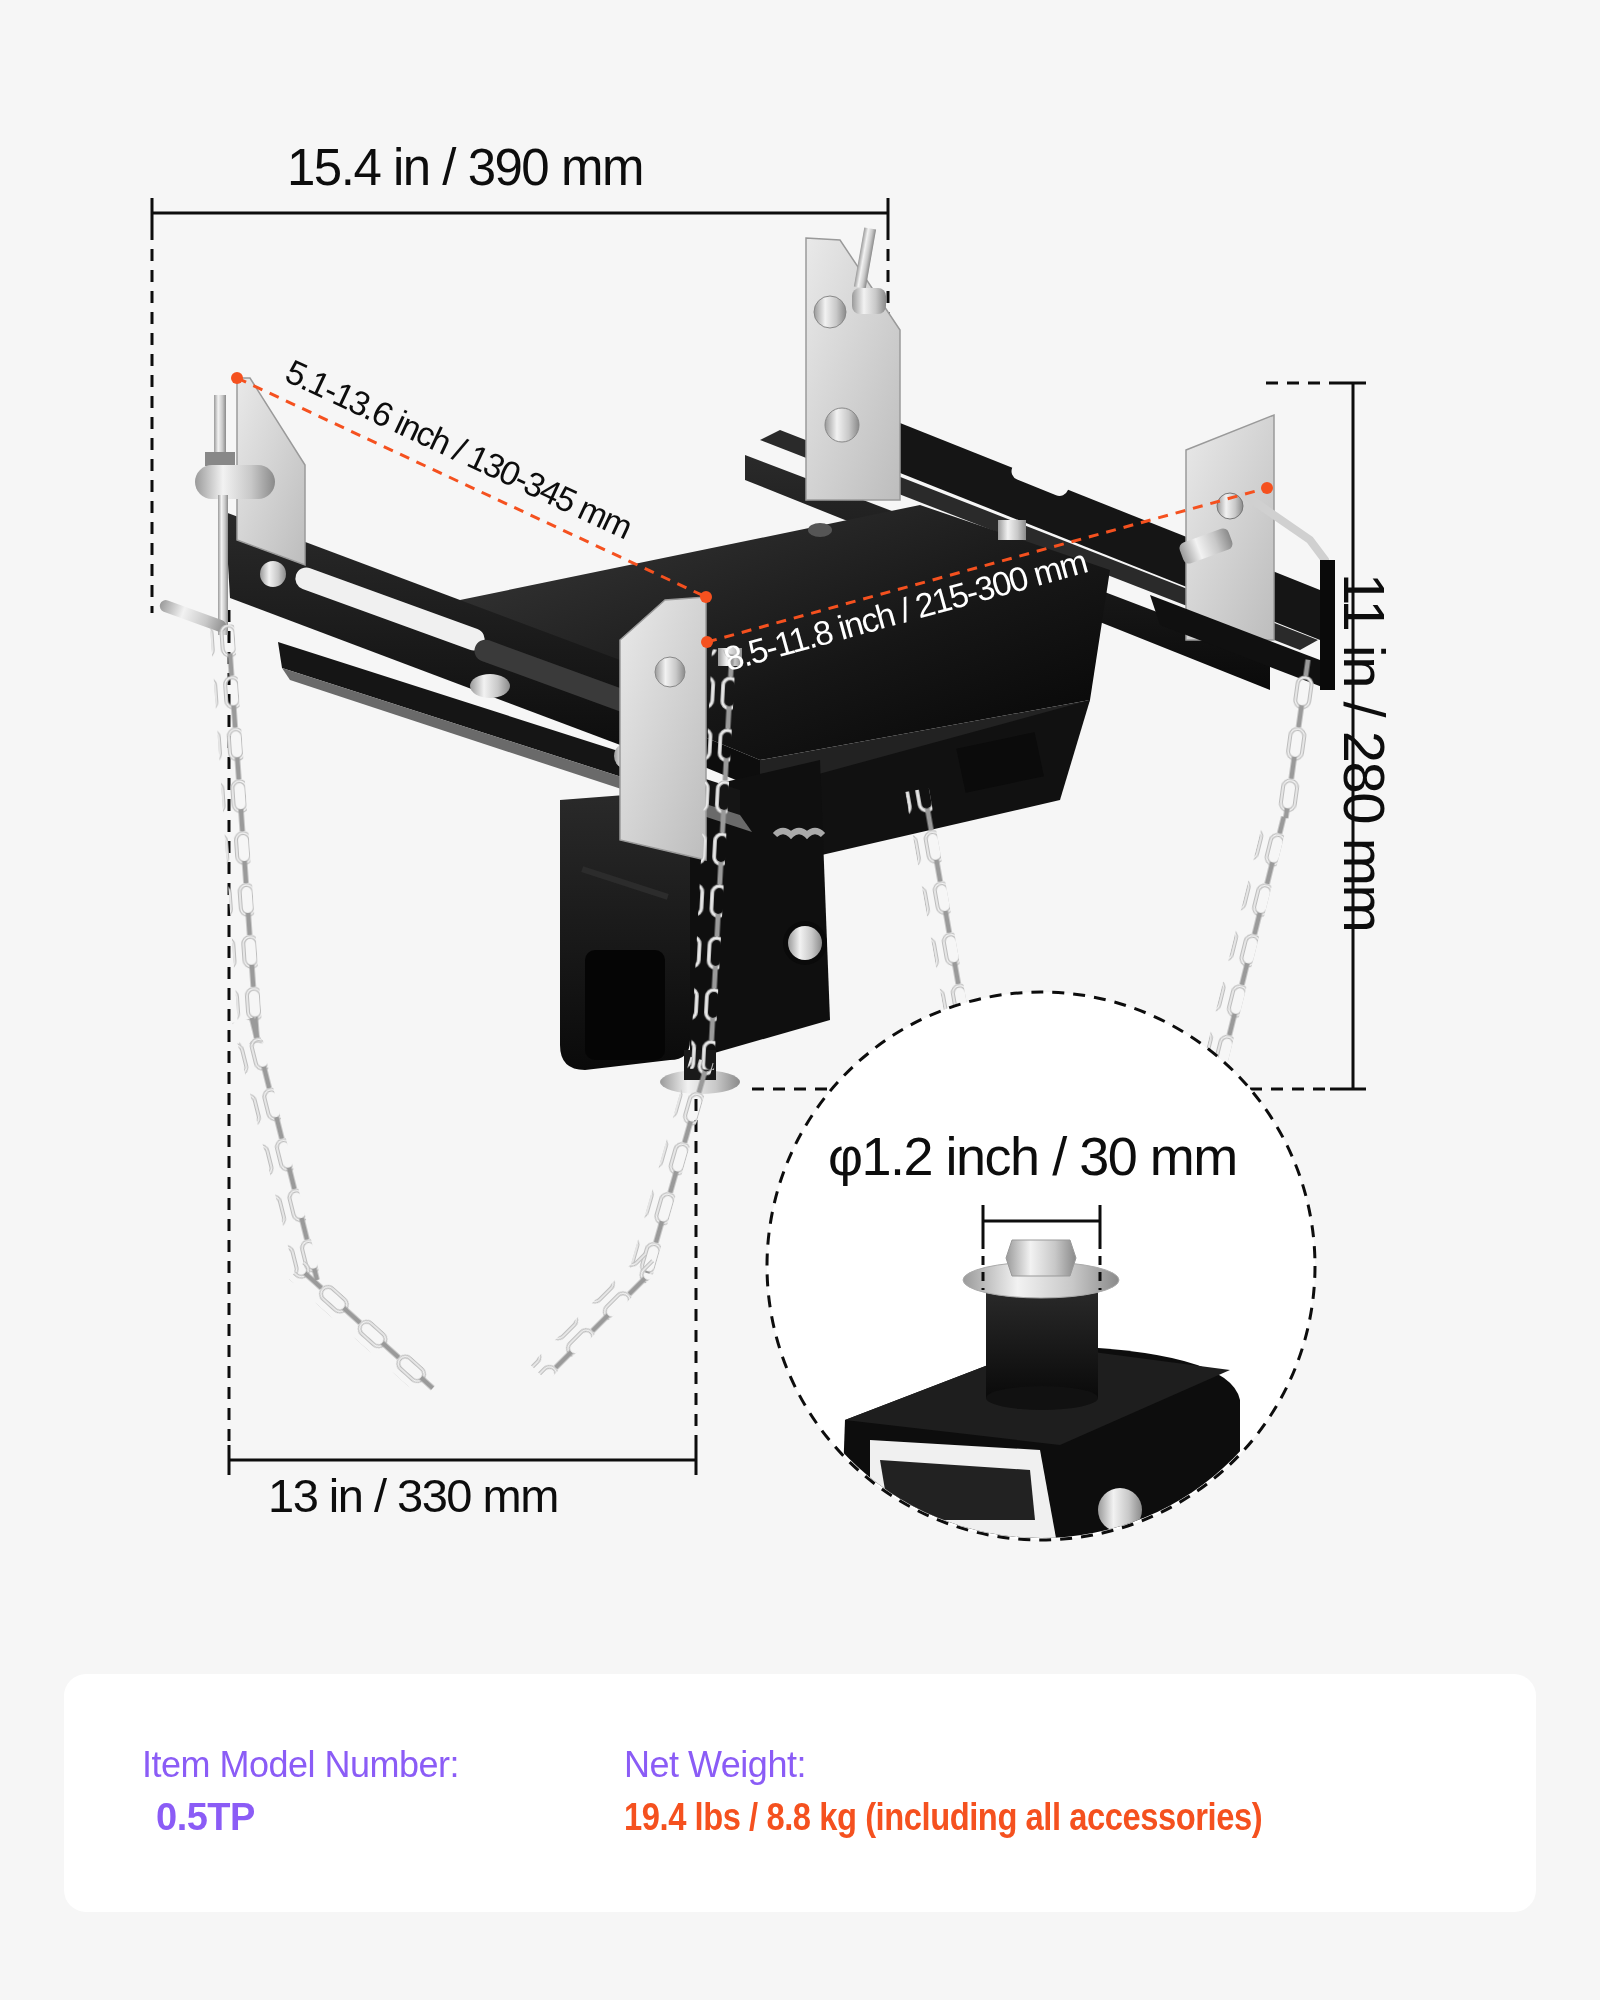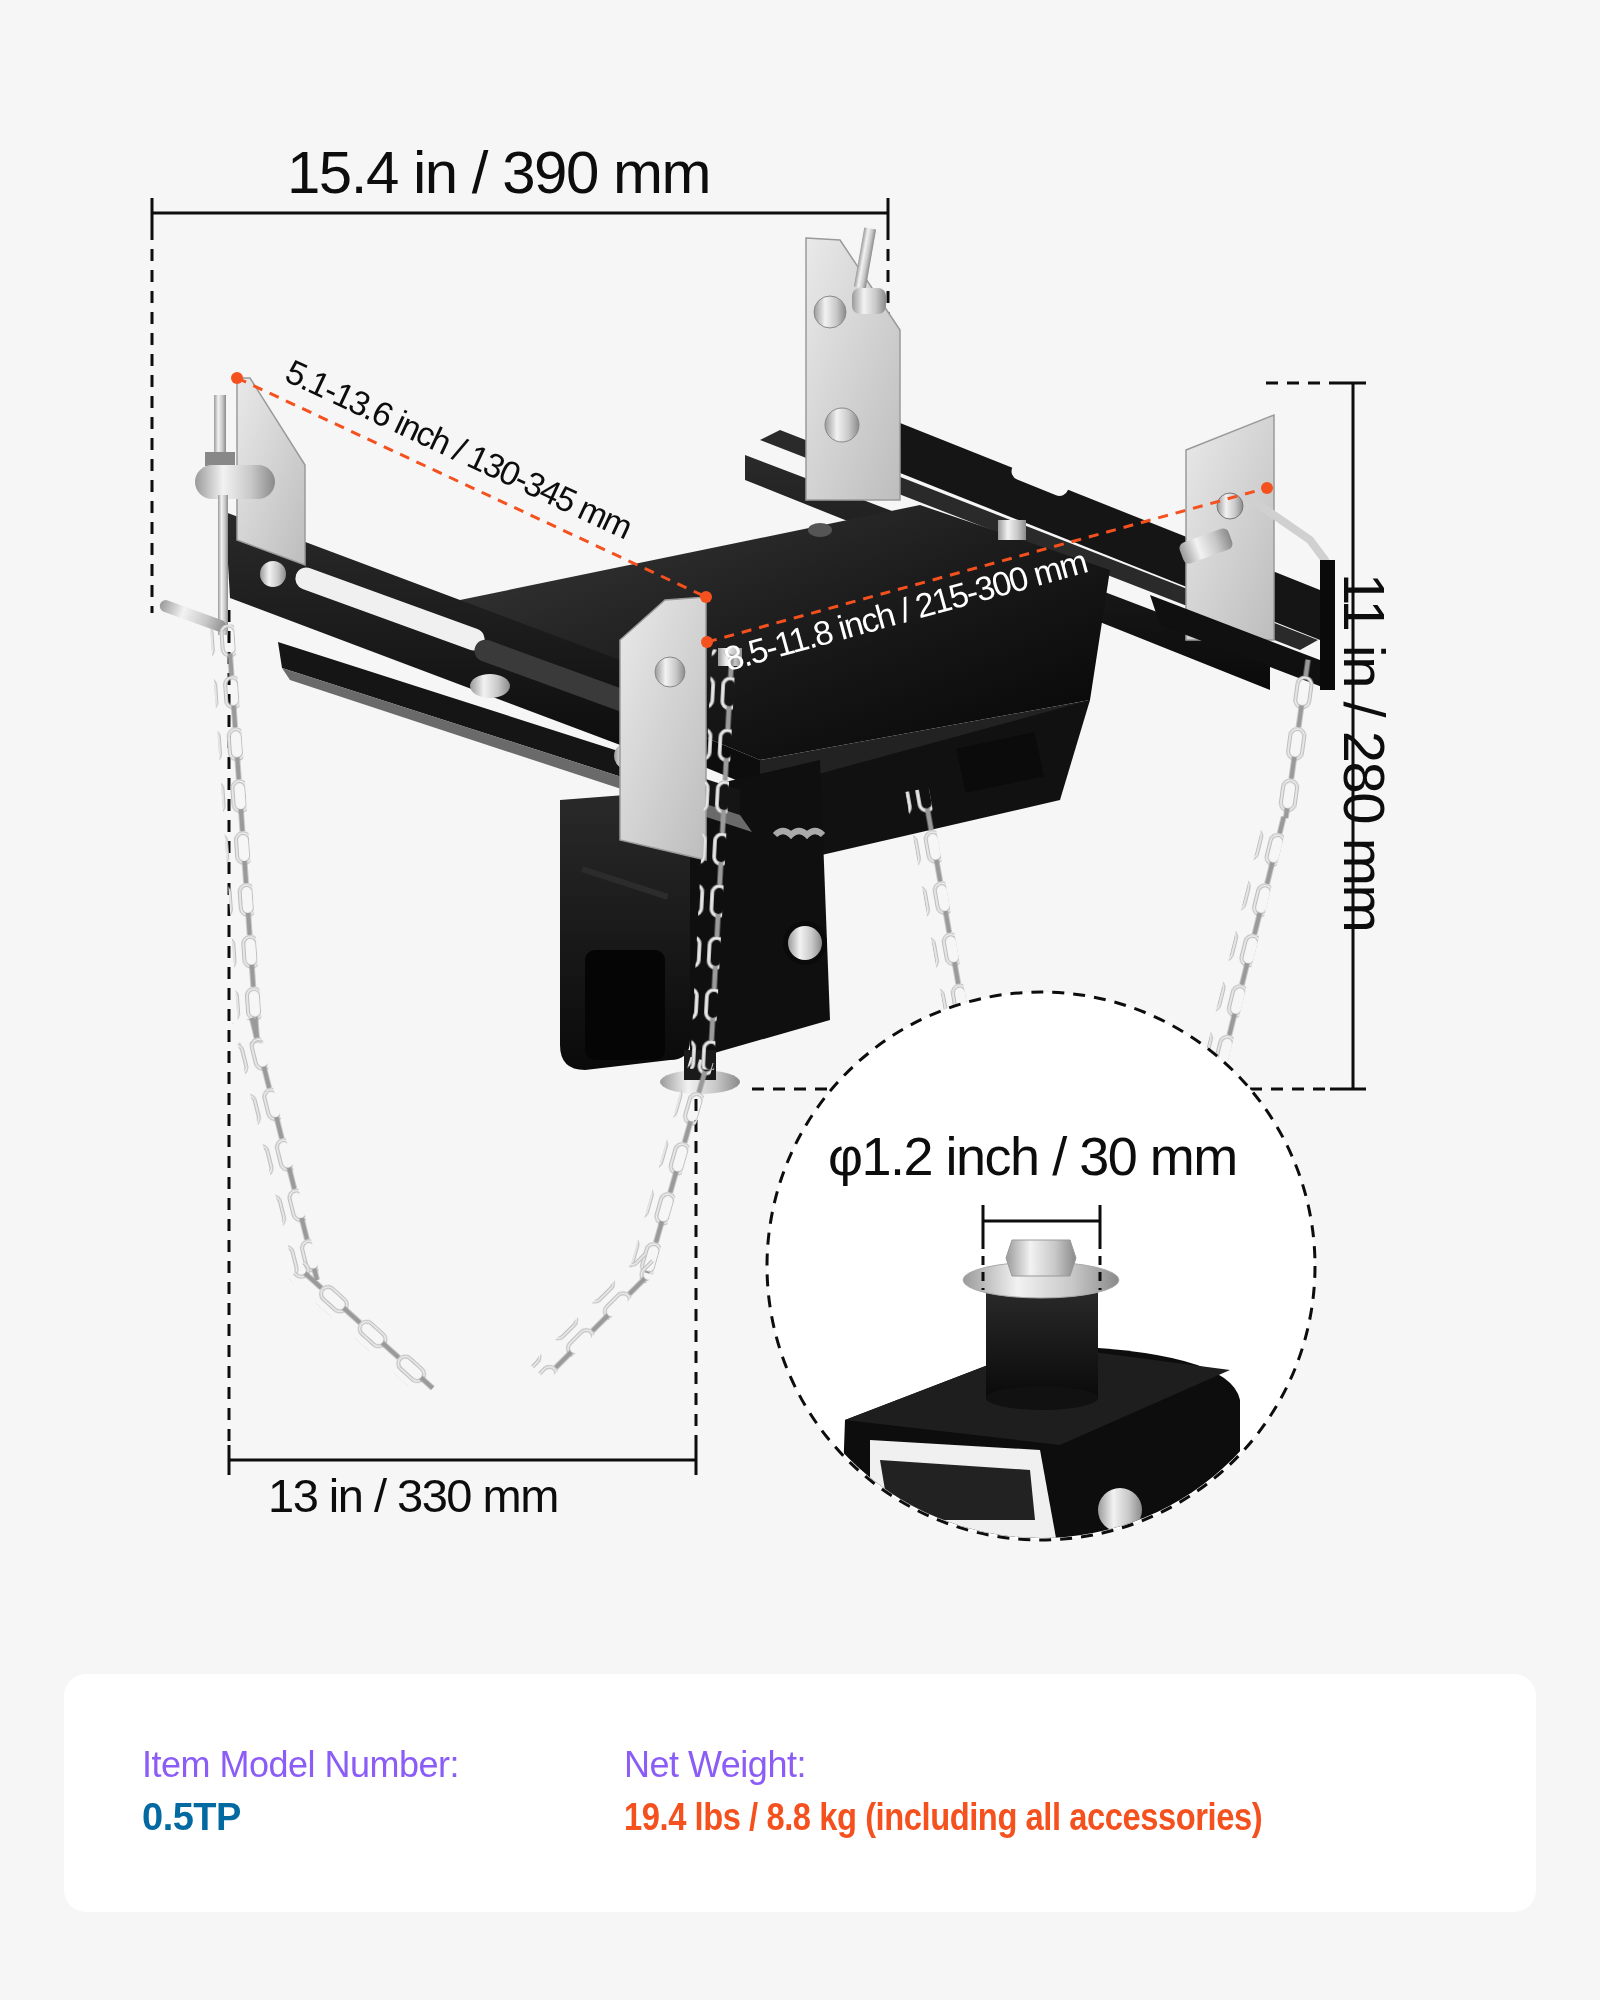--- a/index.html
+++ b/index.html
@@ -181,31 +181,31 @@
         <line x1="983" y1="1221" x2="1100" y2="1221" stroke-width="3"></line>
         <line x1="983" y1="1205" x2="983" y2="1240" stroke-width="3"></line>
         <line x1="1100" y1="1205" x2="1100" y2="1240" stroke-width="3"></line>
         <line x1="983" y1="1240" x2="983" y2="1290" stroke-width="3" stroke-dasharray="9 7"></line>
         <line x1="1100" y1="1240" x2="1100" y2="1290" stroke-width="3" stroke-dasharray="9 7"></line>
       </g>
     </g>
   </svg>
 
   
-  <div class="dim-text" style="left:287px; top:138px; font-size:60px;">15.4 in / 390 mm</div>
+  <div class="dim-text" style="left:287px; top:138px; font-size:51px;">15.4 in / 390 mm</div>
 
   <div class="dim-text" style="left:1378px; top:573px; font-size:58px; transform-origin:0 0; transform:translate(20px,0) rotate(90deg);">11 in / 280 mm</div>
 
   <div class="dim-text" style="left:268px; top:1468px; font-size:47px;">13 in / 330 mm</div>
 
   <div class="dim-text" style="left:296px; top:352px; font-size:34px; transform-origin:0 0; transform:rotate(25deg);">5.1-13.6 inch / 130-345 mm</div>
 
   <div class="dim-text" style="left:730px; top:640px; font-size:34px; color:#ffffff; transform-origin:0 100%; transform:rotate(-15.4deg);">8.5-11.8 inch / 215-300 mm</div>
 
   <div class="dim-text" style="left:828px; top:1092px; font-size:54px;margin-top:33px;">φ1.2 inch / 30 mm</div>
 </div>
 
 <div class="card">
   <div class="spec-label" style="left:78px; top:70px;">Item Model Number:</div>
-  <div class="spec-value" style="left:78px; top:122px; color:#0369a1;">0.5TP</div>
+  <div class="spec-value" style="left:92px; top:122px; color:#8b5cf6;">0.5TP</div>
   <div class="spec-label" style="left:560px; top:70px;">Net Weight:</div>
   <div class="spec-value" style="left:560px; top:122px; color:#F5511F; transform:scaleX(0.86);">19.4 lbs / 8.8 kg (including all accessories)</div>
 </div>
 
 </body></html>

